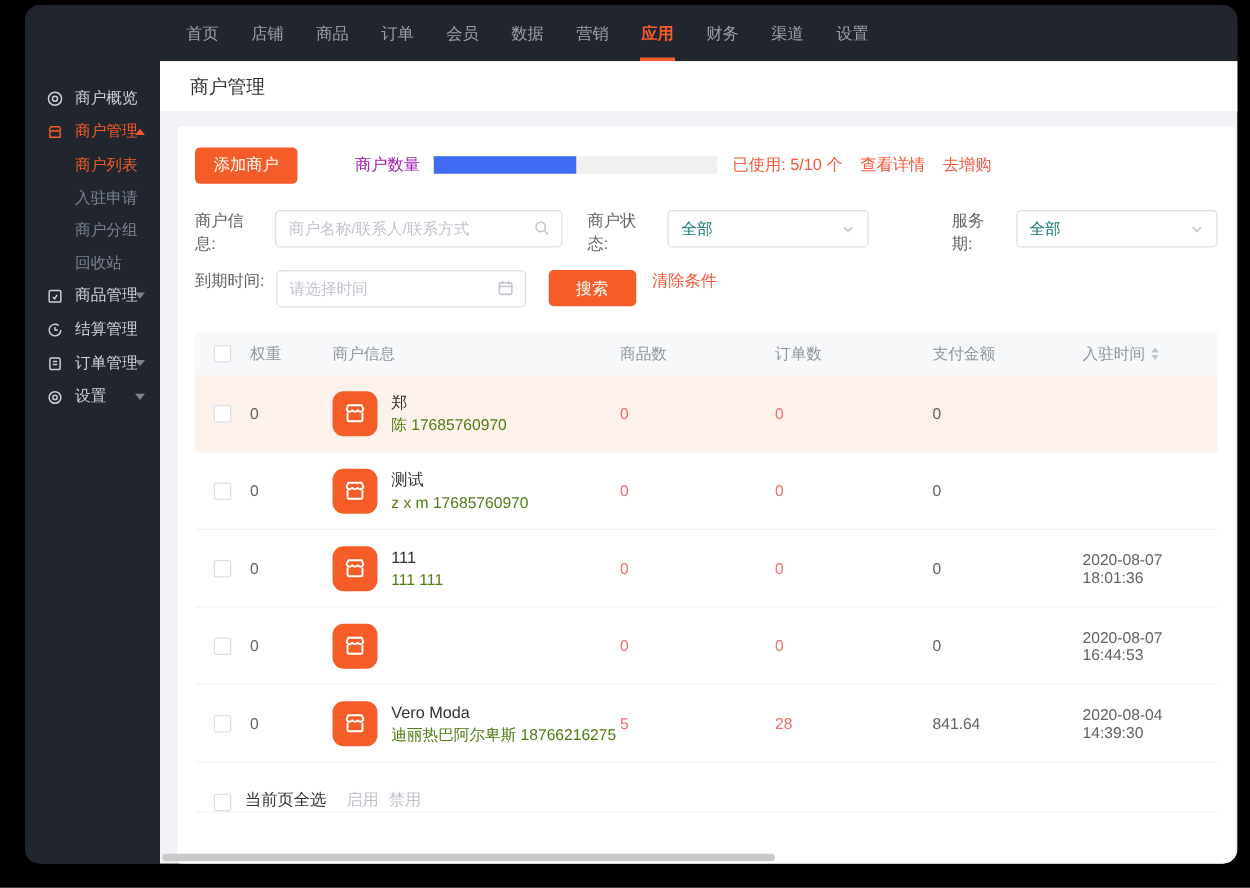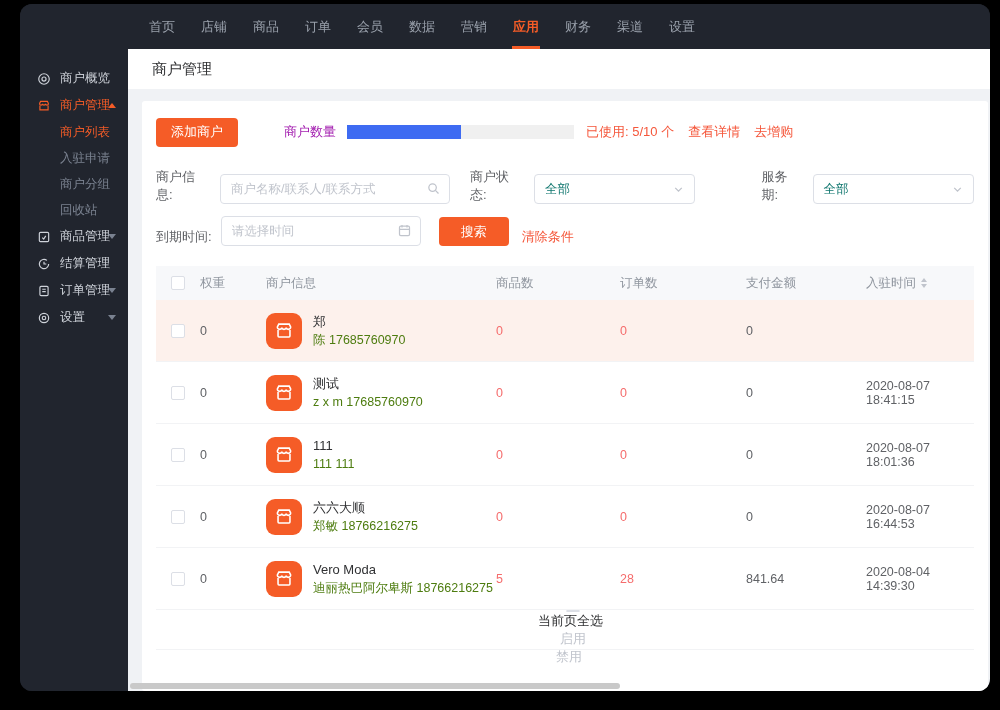--- a/index.html
+++ b/index.html
@@ -36,21 +36,21 @@
   
   .toolbar { display:flex; align-items:center; margin-top:16px; height:30px; }
   .btn-orange { background:#f55c27; color:#fff; border:none; border-radius:4px; font-size:13px; height:29px; padding:0 15px; cursor:pointer; font-family:inherit; }
   .quota-label { margin-left:46px; font-size:13px; color:#a21caf; }
   .progress { margin-left:11px; width:227px; height:14px; background:#f0f0f0; position:relative; }
   .progress .fill { position:absolute; left:0; top:0; bottom:0; background:#3e6bf2; }
   .quota-used { margin-left:12px; font-size:13px; color:#f5573b; }
   .quota-link { margin-left:14px; font-size:13px; color:#f5573b; cursor:pointer; }
 
   
-  .filter-row { display:flex; align-items:flex-end; margin-top:21px; }
+  .filter-row { display:flex; align-items:flex-start; margin-top:21px; }
   .filter-row.second { margin-top:12px; }
   .f-label { font-size:13px; color:#606266; }
   .f-input { position:relative; margin-left:9px; }
   .f-input input { width:230px; height:30px; border:1px solid #dcdfe6; border-radius:4px; padding:0 30px 0 10px; font-size:12.5px; color:#606266; font-family:inherit; outline:none; }
   .f-input input::placeholder { color:#c0c4cc; }
   .f-input .right-ic { position:absolute; right:9px; top:7px; width:15px; height:15px; }
   .f-select { margin-left:9px; width:163px; height:30px; border:1px solid #dcdfe6; border-radius:4px; display:flex; align-items:center; justify-content:space-between; padding:0 9px 0 10px; font-size:12.5px; color:#0f766e; cursor:pointer; background:#fff; }
   .f-select .right-ic { width:13px; height:13px; }
   .gap { margin-left:20px; }
   .date-input input { width:200px; }
@@ -75,21 +75,21 @@
   .avatar { width:36px; height:36px; border-radius:9px; background:#f55c27; display:flex; align-items:center; justify-content:center; margin-right:11px; flex:0 0 36px; }
   .avatar svg { width:22px; height:22px; }
   .m-name { font-size:13px; color:#303133; line-height:18px; }
   .m-contact { font-size:12.5px; color:#4d7c0f; line-height:18px; }
   .sort-ic { display:inline-flex; flex-direction:column; margin-left:5px; gap:2px; }
   .sort-ic i { width:0; height:0; border-left:3.5px solid transparent; border-right:3.5px solid transparent; display:block; }
   .sort-ic .s-up { border-bottom:4px solid #c0c4cc; }
   .sort-ic .s-dn { border-top:4px solid #c0c4cc; }
 
   
-  .tfoot { display:flex; align-items:center; height:40px; border-bottom:1px solid #f2f3f5;flex-direction:column; }
+  .tfoot { display:flex; align-items:flex-end; height:40px; border-bottom:1px solid #f2f3f5; }
   .tfoot .checkbox { margin-left:15px; }
   .sel-label { margin-left:11px; font-size:13px; color:#303133; }
   .foot-link { margin-left:16px; font-size:13px; color:#c0c4cc; cursor:default; }
   .foot-link + .foot-link { margin-left:8px; }
 
   .hscroll { position:absolute; left:2px; bottom:2px; width:490px; height:6px; background:#c9c9c9; border-radius:3px; cursor:pointer; }
 </style>
 </head>
 <body>
 
@@ -295,21 +295,20 @@
                     </svg>
                 </span>
                 <span>
                   <div class="m-name">测试</div>
                   <div class="m-contact">z x m 17685760970</div>
                 </span>
               </div>
               <div class="c4 red">0</div>
               <div class="c5 red">0</div>
               <div class="c6">0</div>
-              <div class="c7">2020-08-07 18:41:15</div>
             </div>
 
             <div class="trow tbody-row">
               <div class="c1">
                   <span class="checkbox"></span>
                 </div>
               <div class="c2">0</div>
               <div class="c3">
                 <span class="avatar">
                   <svg viewBox="0 0 24 24" fill="none" stroke="#fff" stroke-width="1.7">
@@ -332,24 +331,20 @@
               <div class="c1">
                   <span class="checkbox"></span>
                 </div>
               <div class="c2">0</div>
               <div class="c3">
                 <span class="avatar">
                   <svg viewBox="0 0 24 24" fill="none" stroke="#fff" stroke-width="1.7">
                       <path d="M5.5 11v6.5a1 1 0 0 0 1 1h11a1 1 0 0 0 1-1V11"></path>
                       <path d="M4.8 7.4 6.3 4.5h11.4l1.5 2.9c.3 1.5-.8 2.8-2.4 2.8-1.2 0-2.3-.9-2.4-1.9-.1 1-1.2 1.9-2.4 1.9s-2.3-.9-2.4-1.9c-.1 1-1.2 1.9-2.4 1.9-1.6 0-2.7-1.3-2.4-2.8Z"></path>
                     </svg>
-                </span>
-                <span>
-                  <div class="m-name">六六大顺</div>
-                  <div class="m-contact">郑敏 18766216275</div>
                 </span>
               </div>
               <div class="c4 red">0</div>
               <div class="c5 red">0</div>
               <div class="c6">0</div>
               <div class="c7">2020-08-07 16:44:53</div>
             </div>
 
             <div class="trow tbody-row">
               <div class="c1">

